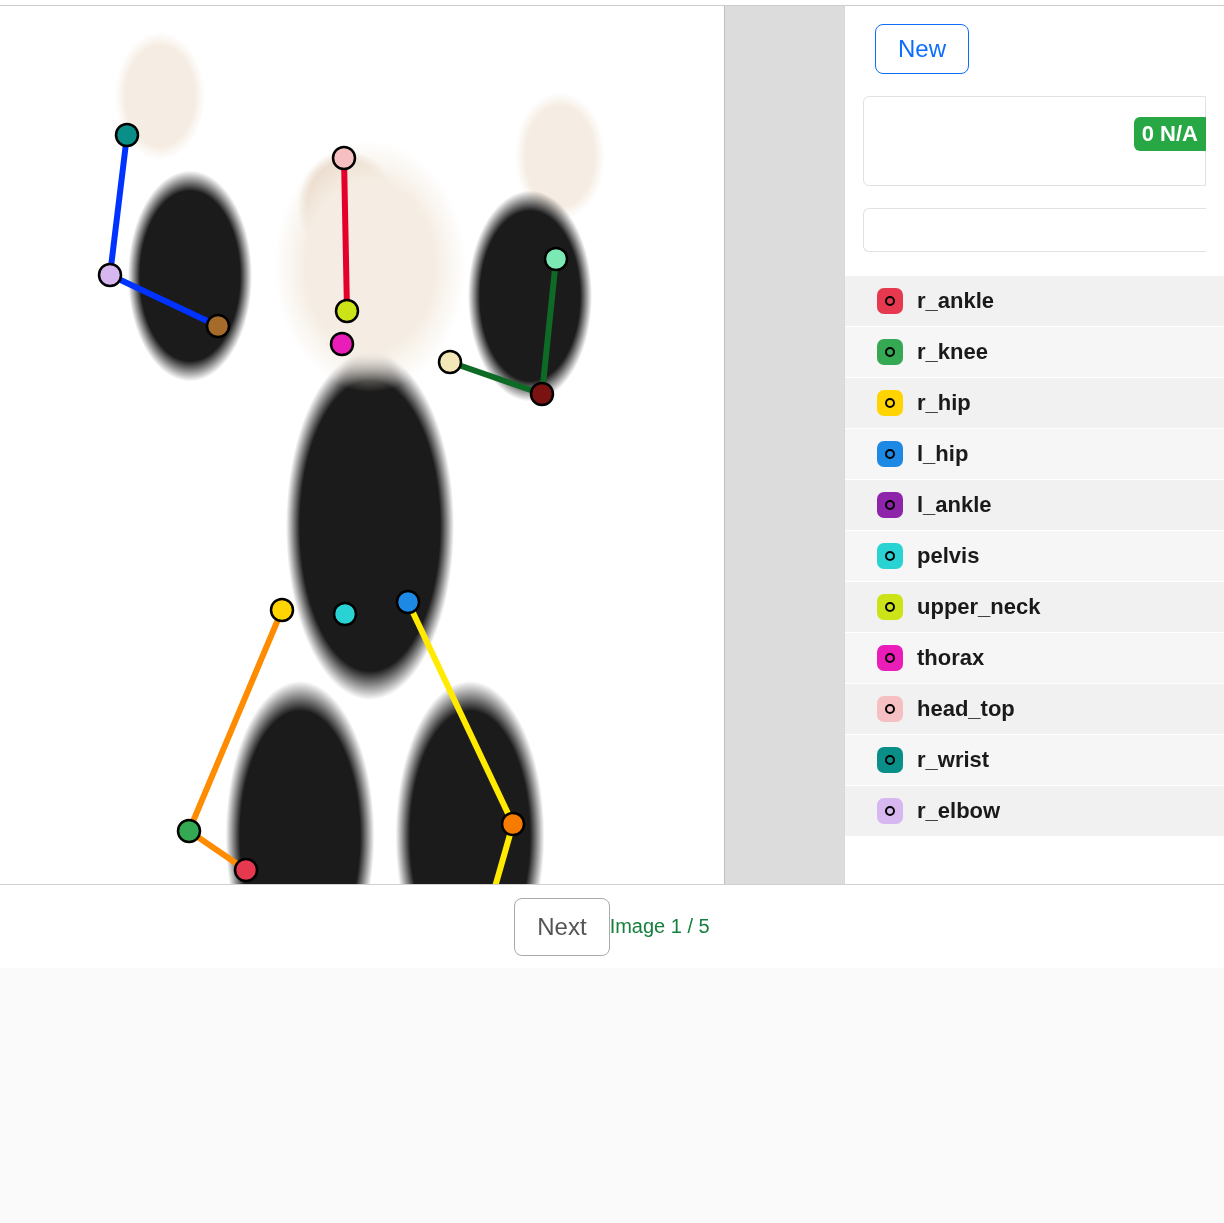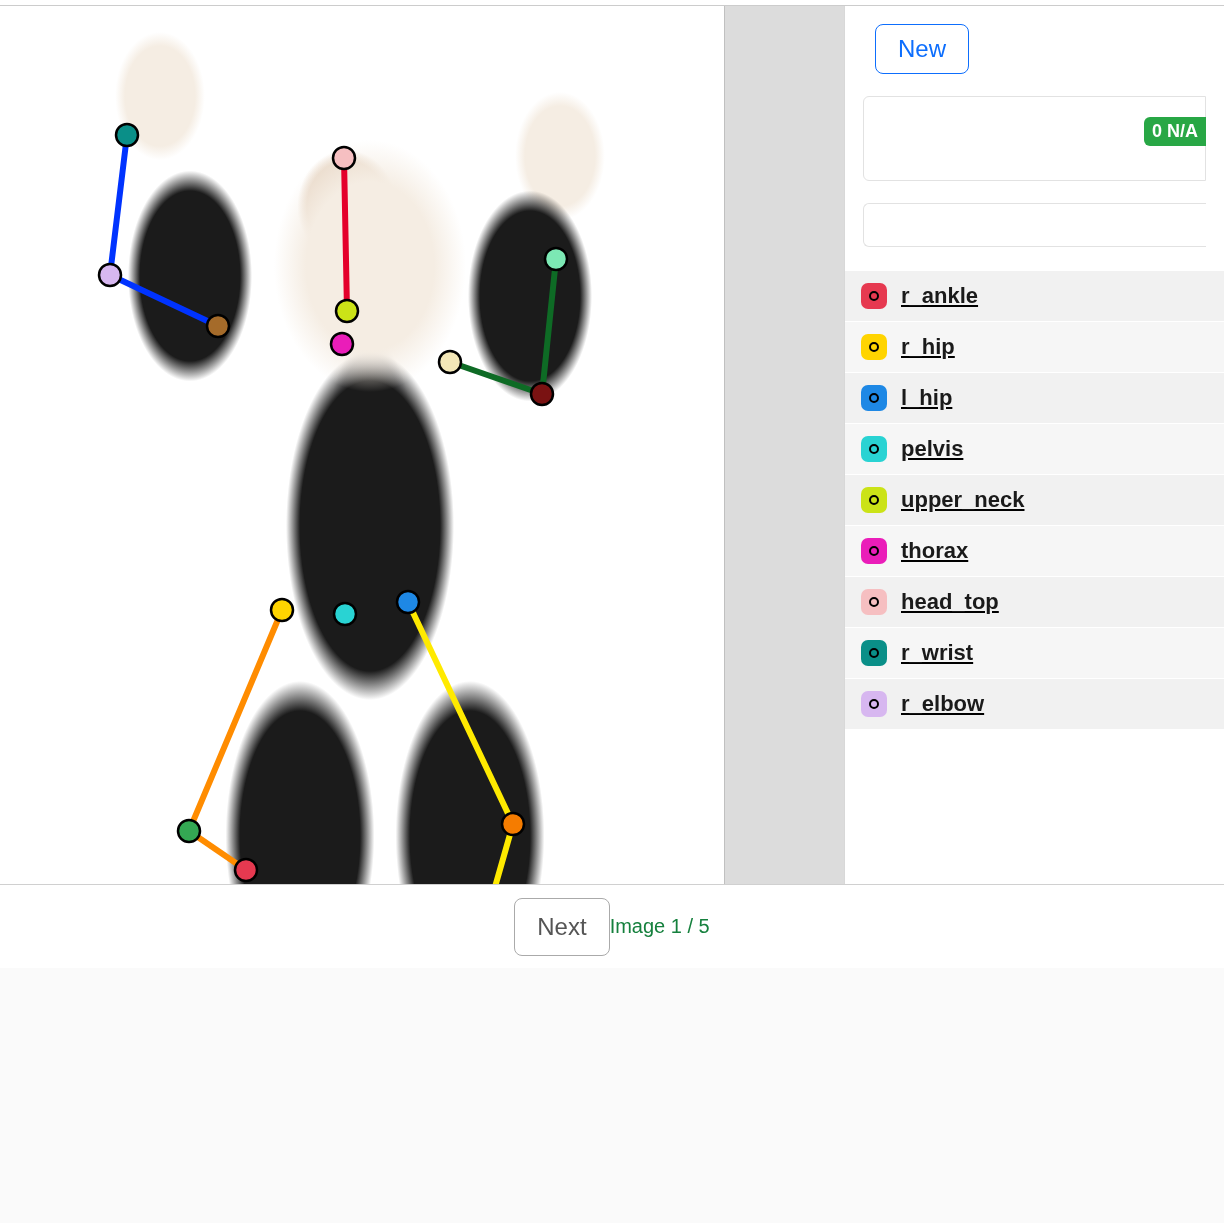--- a/index.html
+++ b/index.html
@@ -95,21 +95,21 @@
     border-radius: 6px 0 0 6px;
     padding: 20px 0 34px 0;
     display: flex;
     justify-content: flex-end;
   }
 
   .badge-na {
     background: #28a745;
     color: #fff;
     font-weight: 700;
-    font-size: 18px;
+    font-size: 22px;
     padding: 4px 8px;
     border-radius: 6px 0 0 6px;
     margin-right: -1px;
   }
 
   .search-slot {
     height: 44px;
     border: 1px solid #e2e2e2;
     border-right: none;
     border-radius: 6px 0 0 6px;
@@ -120,25 +120,24 @@
     flex: 1;
     overflow-y: auto;
     display: flex;
     flex-direction: column;
   }
 
   .kp-row {
     display: flex;
     align-items: center;
     gap: 14px;
-    padding: 12px 16px;
+    padding: 12px 32px;
     background: #f1f1f1;
     border-bottom: 1px solid #fff;
     cursor: pointer;
-    text-decoration: underline;
   }
   .kp-row:nth-child(even) { background: #f6f6f6; }
 
   .color-dot {
     width: 26px;
     height: 26px;
     border-radius: 7px;
     display: flex;
     align-items: center;
     justify-content: center;
@@ -232,30 +231,42 @@
         <div class="search-slot"></div>
       </div>
       <div class="keypoint-list" id="kp-list">
           <div class="kp-row">
             <div class="color-dot" style="background: rgb(230, 57, 80);">
               <div class="color-dot-inner"></div>
             </div>
             <span class="kp-label">r_ankle</span>
           </div>
           <div class="kp-row">
+            <div class="color-dot" style="background: rgb(52, 168, 83);">
+              <div class="color-dot-inner"></div>
+            </div>
+            <span class="kp-label">r_knee</span>
+          </div>
+          <div class="kp-row">
             <div class="color-dot" style="background: rgb(255, 212, 0);">
               <div class="color-dot-inner"></div>
             </div>
             <span class="kp-label">r_hip</span>
           </div>
           <div class="kp-row">
             <div class="color-dot" style="background: rgb(30, 136, 229);">
               <div class="color-dot-inner"></div>
             </div>
             <span class="kp-label">l_hip</span>
+          </div>
+          <div class="kp-row">
+            <div class="color-dot" style="background: rgb(142, 36, 170);">
+              <div class="color-dot-inner"></div>
+            </div>
+            <span class="kp-label">l_ankle</span>
           </div>
           <div class="kp-row">
             <div class="color-dot" style="background: rgb(41, 211, 211);">
               <div class="color-dot-inner"></div>
             </div>
             <span class="kp-label">pelvis</span>
           </div>
           <div class="kp-row">
             <div class="color-dot" style="background: rgb(203, 227, 23);">
               <div class="color-dot-inner"></div>

